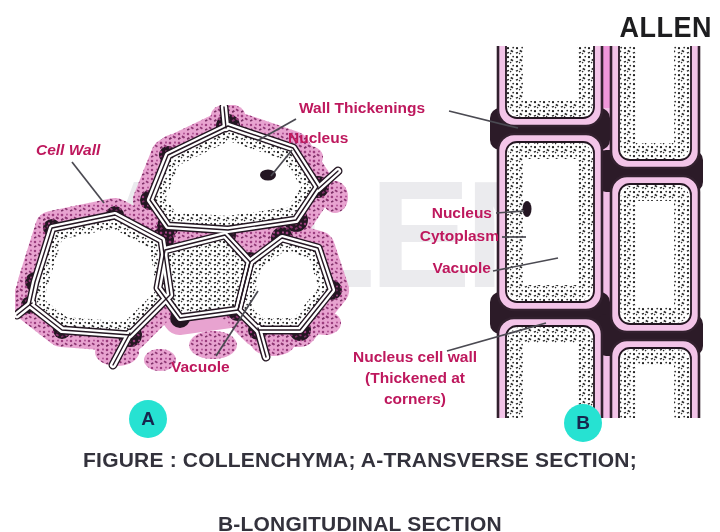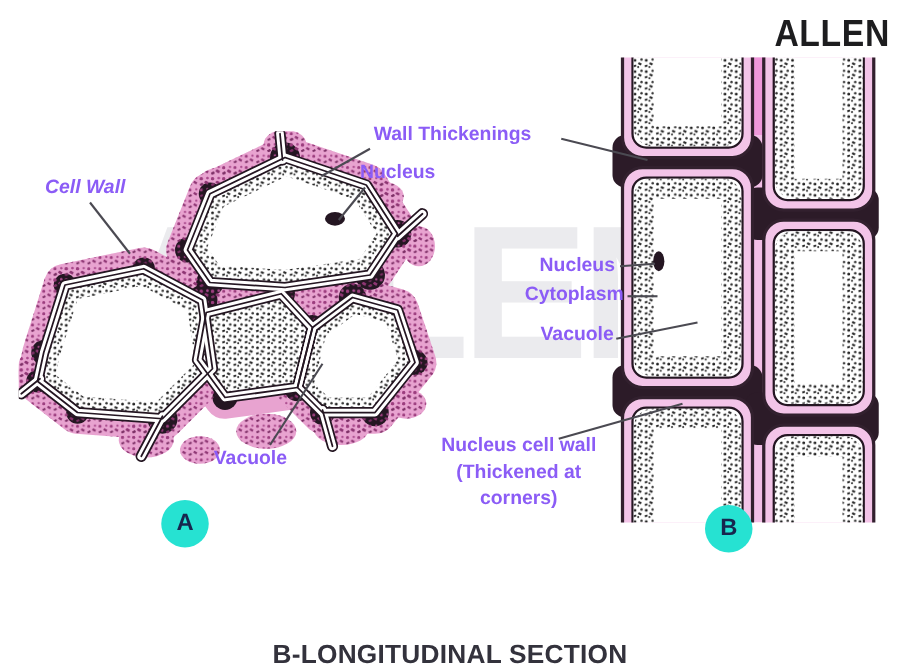--- a/index.html
+++ b/index.html
@@ -4,21 +4,21 @@
 <style>
   html,body{margin:0;padding:0;background:#f3f3f3;}
   #stage{position:relative;width:720px;height:532px;background:#ffffff;overflow:hidden;
          font-family:"Liberation Sans","DejaVu Sans",sans-serif;}
   .wm{position:absolute;left:92px;top:158px;z-index:0;font-size:152px;font-weight:900;
       color:#ebebee;letter-spacing:-6px;line-height:1;user-select:none;}
   .logo{position:absolute;top:10px;right:8px;z-index:5;font-size:27px;font-weight:900;
         color:#1d1d1f;letter-spacing:0.5px;transform:scaleY(1.12);transform-origin:top right;}
   svg.diag{position:absolute;z-index:1;}
   svg.overlay{position:absolute;left:0;top:0;z-index:3;pointer-events:none;}
-  .lbl{position:absolute;z-index:4;font-weight:700;font-size:15.5px;color:#8b5cf6;
+  .lbl{position:absolute;z-index:4;font-weight:700;font-size:15.5px;color:#be185d;
        white-space:nowrap;line-height:1.15;}
   .lbl.center{white-space:pre-line;text-align:center;line-height:21px;}
   .badge{position:absolute;z-index:4;width:38px;height:38px;border-radius:50%;
          background:#26e2d2;color:#17264e;font-weight:800;font-size:19px;
          display:flex;align-items:center;justify-content:center;}
   .caption{position:absolute;left:0;width:720px;text-align:center;z-index:4;
            font-weight:800;font-size:21px;color:#33323c;letter-spacing:0.2px;}
   
   .e-dark{fill:none;stroke:#241622;stroke-width:9;stroke-linejoin:round;stroke-linecap:round;}
   .e-white{fill:none;stroke:#ffffff;stroke-width:6.2;stroke-linejoin:round;stroke-linecap:round;}
@@ -235,15 +235,16 @@
   <div class="lbl" style="right:228px;top:204px;">Nucleus</div>
   <div class="lbl" style="right:221px;top:227px;">Cytoplasm</div>
   <div class="lbl" style="right:229px;top:259px;">Vacuole</div>
   <div class="lbl center" style="left:330px;top:346px;width:170px;">Nucleus cell wall
 (Thickened at
 corners)</div>
 
   <div class="badge" style="left:129px;top:400px;">A</div>
   <div class="badge" style="left:564px;top:404px;">B</div>
 
+  <div class="caption" style="top:448px;">FIGURE : COLLENCHYMA; A-TRANSVERSE SECTION;</div>
   <div class="caption" style="top:512px;">B-LONGITUDINAL SECTION</div>
 
 </div>
 
 </body></html>

